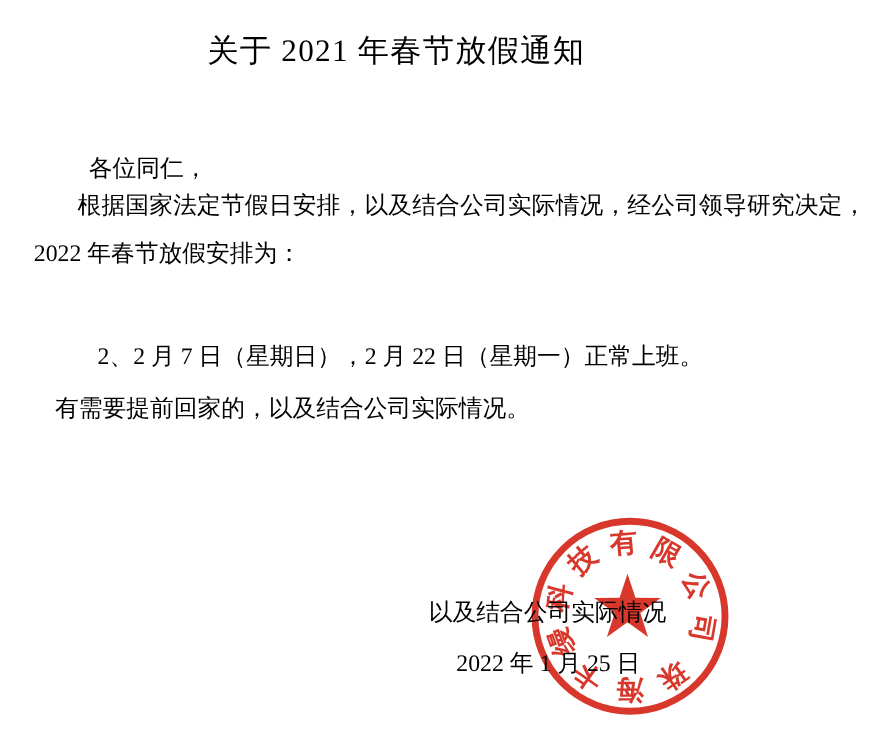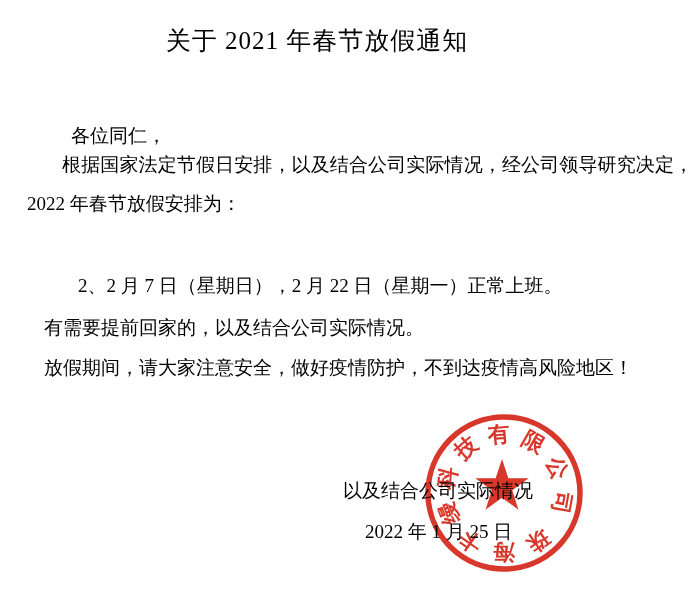--- a/index.html
+++ b/index.html
@@ -86,18 +86,17 @@
   </svg>
 
   <h1 class="title">关于 2021 年春节放假通知</h1>
 
   <div class="ln salutation">各位同仁，</div>
 
   <div class="ln l1">根据国家法定节假日安排，以及结合公司实际情况，经公司领导研究决定，</div>
   <div class="ln l2">2022 年春节放假安排为：</div>
   <div class="ln l4">2、2 月 7 日（星期日），2 月 22 日（星期一）正常上班。</div>
   <div class="ln l5">有需要提前回家的，以及结合公司实际情况。</div>
-  <div class="ln l6">放假期间，请大家注意安全，做好疫情防护，不到达疫情高风险地区！</div>
 
   <div class="ln company">以及结合公司实际情况</div>
   <div class="ln sigdate">2022 年 1 月 25 日</div>
 
 </div>
 
 </body></html>

